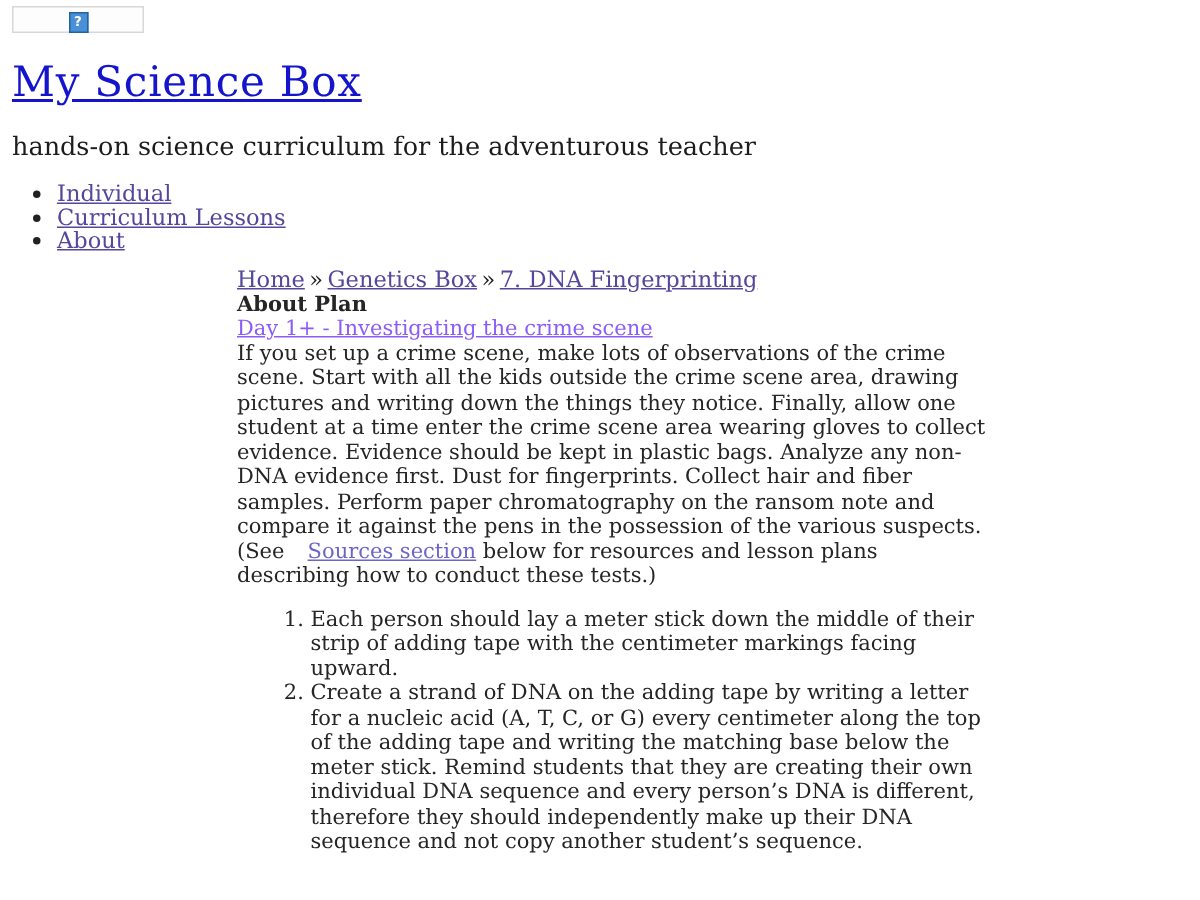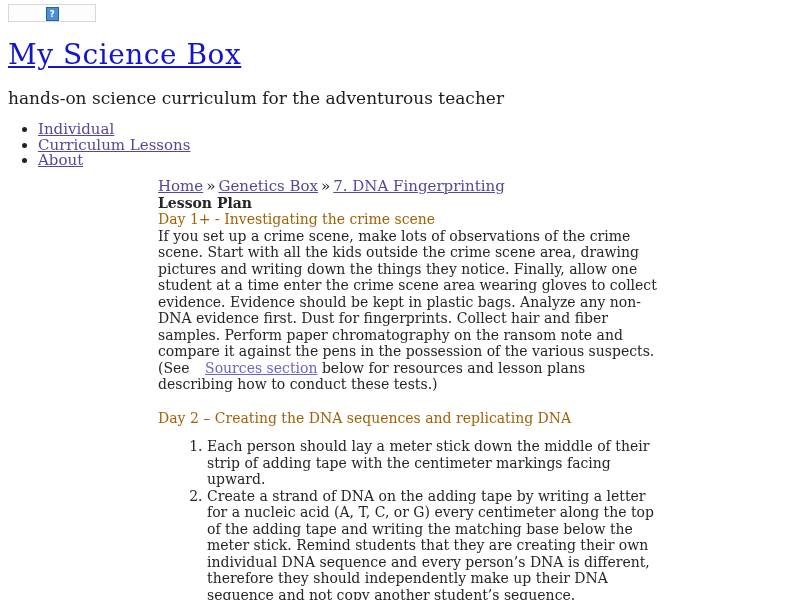--- a/index.html
+++ b/index.html
@@ -98,21 +98,22 @@
 
   .copy {
     font-size: 14px;
     line-height: 16.5px;
     color: #252525;
   }
   .section-label {
     font-weight: bold;
   }
   .day-heading {
-    color: #a16207;
+    text-decoration: underline;
+    color: #8b5cf6;
   }
   .day2-heading {
     margin-top: 17px;
   }
   .inline-link {
     color: #6a65c8;
     text-decoration: underline;
     margin-left: 11px;
   }
 
@@ -143,25 +144,24 @@
 </div>
 
 <div class="main">
 
   <div class="breadcrumb crumb">
     <a>Home</a><span class="sep">»</span><a>Genetics Box</a><span class="sep">»</span><a>7. DNA Fingerprinting</a>
   </div>
 
 
   <div class="copy">
-    <div class="section-label">Lesson Plan</div>
+    <div class="section-label">About Plan</div>
     <div class="day-heading">Day 1+ - Investigating the crime scene</div>
     <div><span>If you set up a crime scene, make lots of observations of the crime scene. Start with all the kids outside the crime scene area, drawing pictures and writing down the things they notice. Finally, allow one student at a time enter the crime scene area wearing gloves to collect evidence. Evidence should be kept in plastic bags. Analyze any non-DNA evidence first. Dust for fingerprints. Collect hair and fiber samples. Perform paper chromatography on the ransom note and compare it against the pens in the possession of the various suspects. (See </span><a class="inline-link">Sources section</a><span> below for resources and lesson plans describing how to conduct these tests.)</span></div>
 
-    <div class="day-heading day2-heading">Day 2 – Creating the DNA sequences and replicating DNA</div>
 
     <ol class="steps">
       <li>Each person should lay a meter stick down the middle of their strip of adding tape with the centimeter markings facing upward.</li>
       <li>Create a strand of DNA on the adding tape by writing a letter for a nucleic acid (A, T, C, or G) every centimeter along the top of the adding tape and writing the matching base below the meter stick. Remind students that they are creating their own individual DNA sequence and every person’s DNA is different, therefore they should independently make up their DNA sequence and not copy another student’s sequence.</li>
 
     </ol>
   </div>
 
 </div>
 

